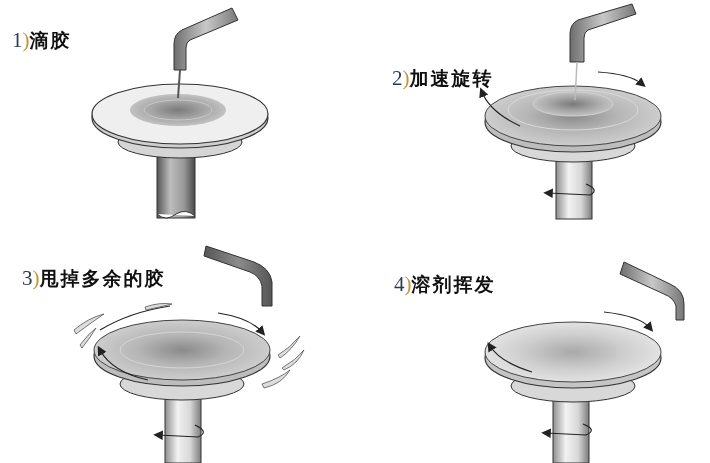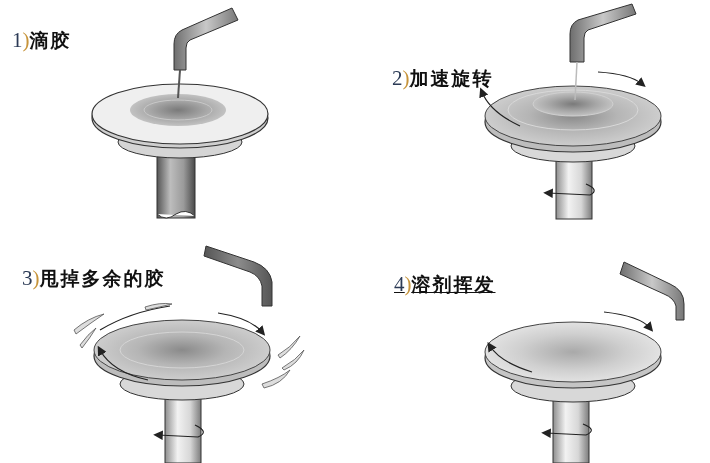--- a/index.html
+++ b/index.html
@@ -132,15 +132,15 @@
 </div>
 
 <div class="label panel" style="left:392px; top:34px;margin-top:32px;">
   <span class="num">2</span><span class="paren">)</span><span>加速旋转</span>
 </div>
 
 <div class="label panel" style="left:22px; top:266px;">
   <span class="num">3</span><span class="paren">)</span><span>甩掉多余的胶</span>
 </div>
 
-<div class="label panel" style="left:394px; top:272px;text-decoration:underline;">
+<div class="label panel" style="left:394px; top:272px;">
   <span class="num">4</span><span class="paren">)</span><span>溶剂挥发</span>
 </div>
 
 </body></html>

